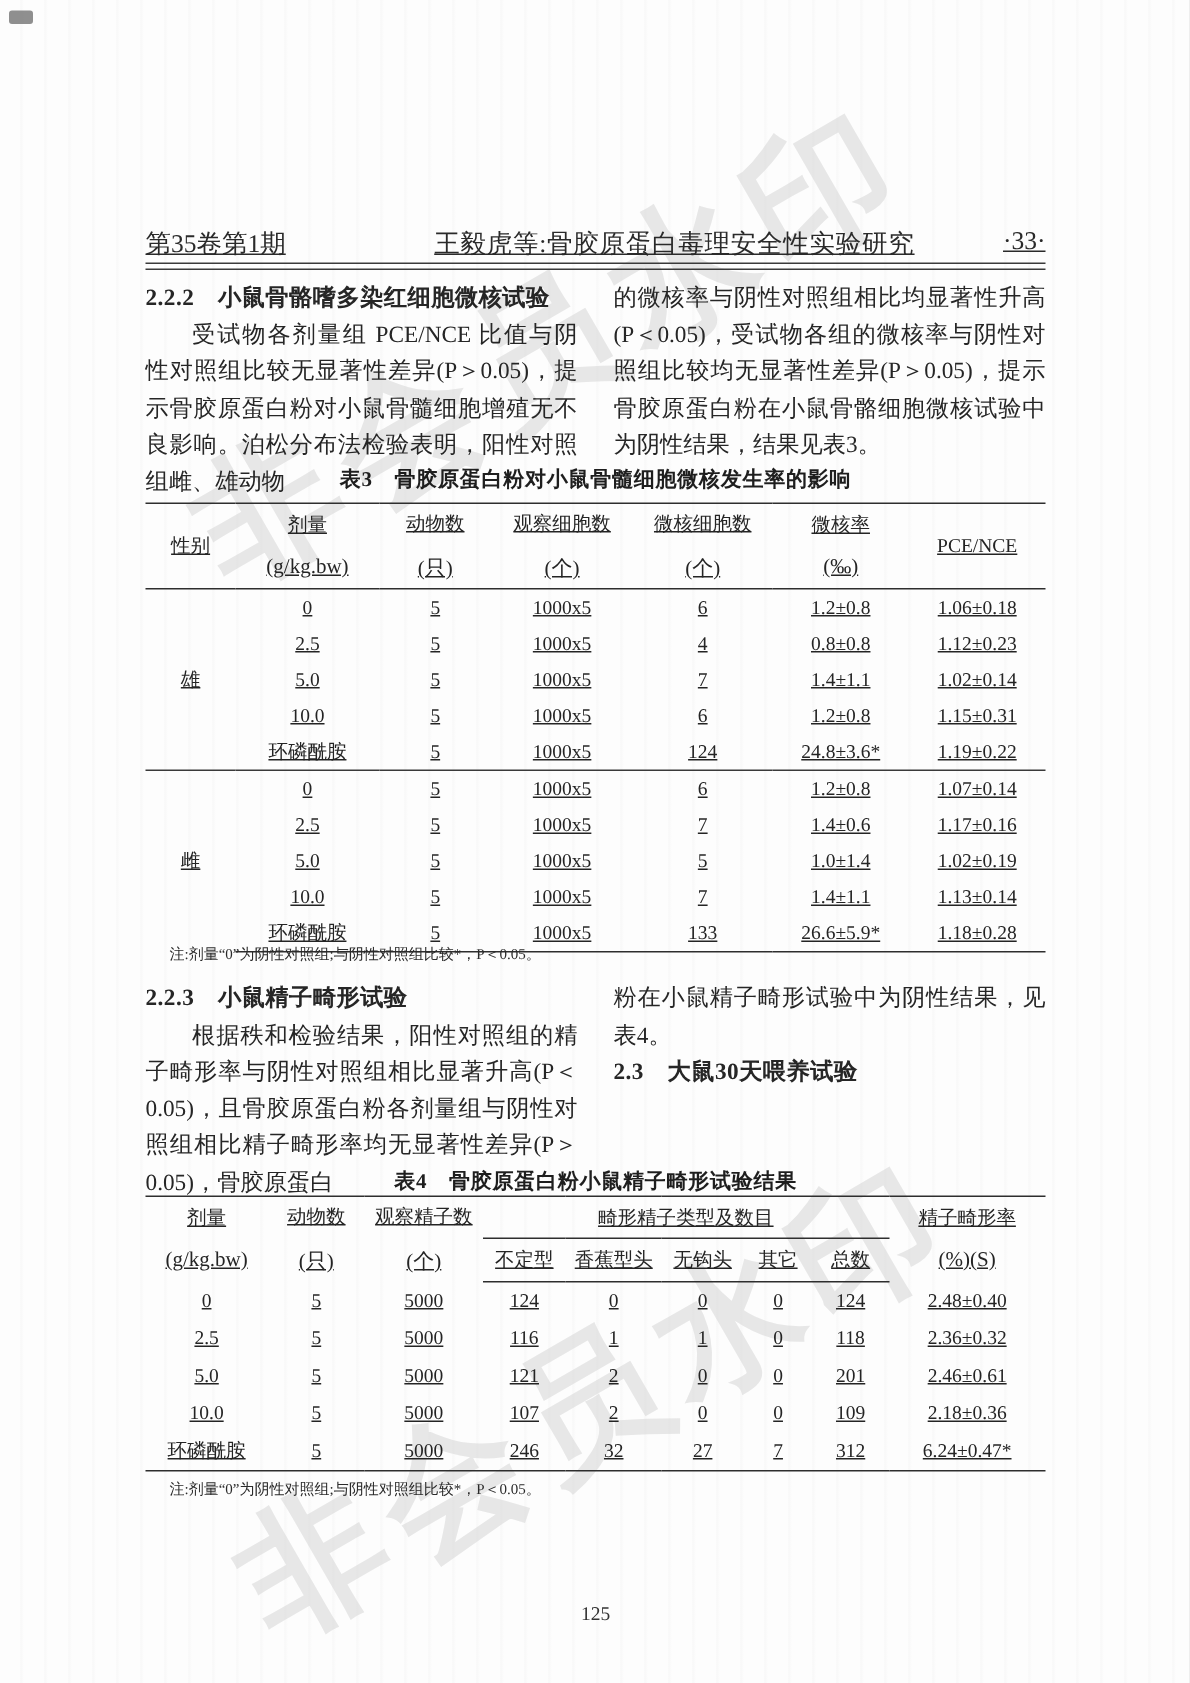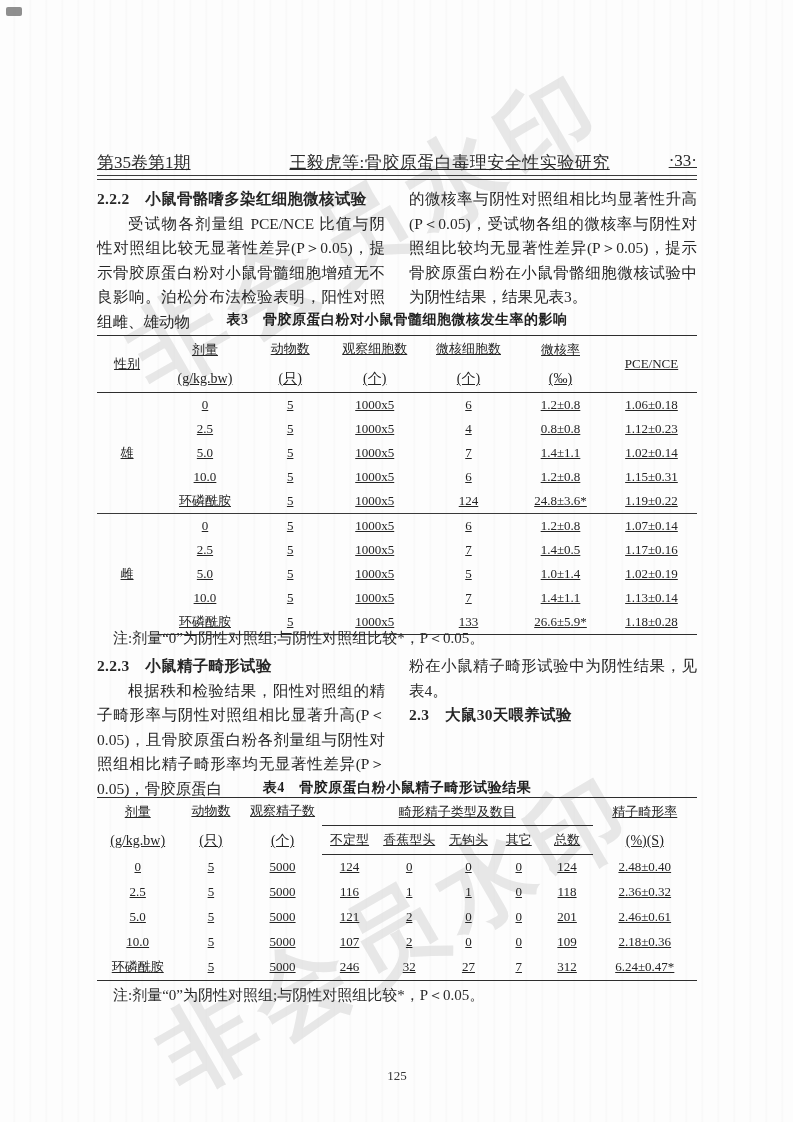--- a/index.html
+++ b/index.html
@@ -58,21 +58,21 @@
   .t3 thead tr th{border-top:1.5px solid #2e2e2e;border-bottom:1px solid #2e2e2e;}
   .t3 td{height:24px;}
   .t3 tbody.grp2 tr:first-child td{border-top:1px solid #3a3a3a;}
   .t3 tbody.grp2 tr:last-child td{border-bottom:1.5px solid #2e2e2e;}
   .hdr-unit{font-size:14px;margin-top:12px;}
   .t4 thead tr:first-child th{border-top:1.5px solid #2e2e2e;}
   .t4 thead tr:last-child th{border-bottom:1px solid #2e2e2e;}
   .t4 th.group-h{border-bottom:1px solid #2e2e2e;}
   .t4 td{height:25px;}
   .t4 tbody tr:last-child td{border-bottom:1.5px solid #2e2e2e;}
-  .note{font-size:15px;color:#2a2a2a;left:113px;}
+  .note{font-size:10px;color:#2a2a2a;left:113px;}
   .note3{top:629px;}
   .note4{top:986px;}
   .page-num{top:1068px;text-align:center;font-size:13px;color:#333;}
 </style>
 </head>
 <body>
 
 <div class="sheet">
 
   <div class="scan-mark"></div>
@@ -176,21 +176,21 @@
         <td>1000x5</td>
         <td>6</td>
         <td>1.2±0.8</td>
         <td>1.07±0.14</td>
       </tr>
       <tr>
         <td>2.5</td>
         <td>5</td>
         <td>1000x5</td>
         <td>7</td>
-        <td>1.4±0.5</td>
+        <td>1.4±0.6</td>
         <td>1.17±0.16</td>
       </tr>
       <tr>
         <td>5.0</td>
         <td>5</td>
         <td>1000x5</td>
         <td>5</td>
         <td>1.0±1.4</td>
         <td>1.02±0.19</td>
       </tr>

